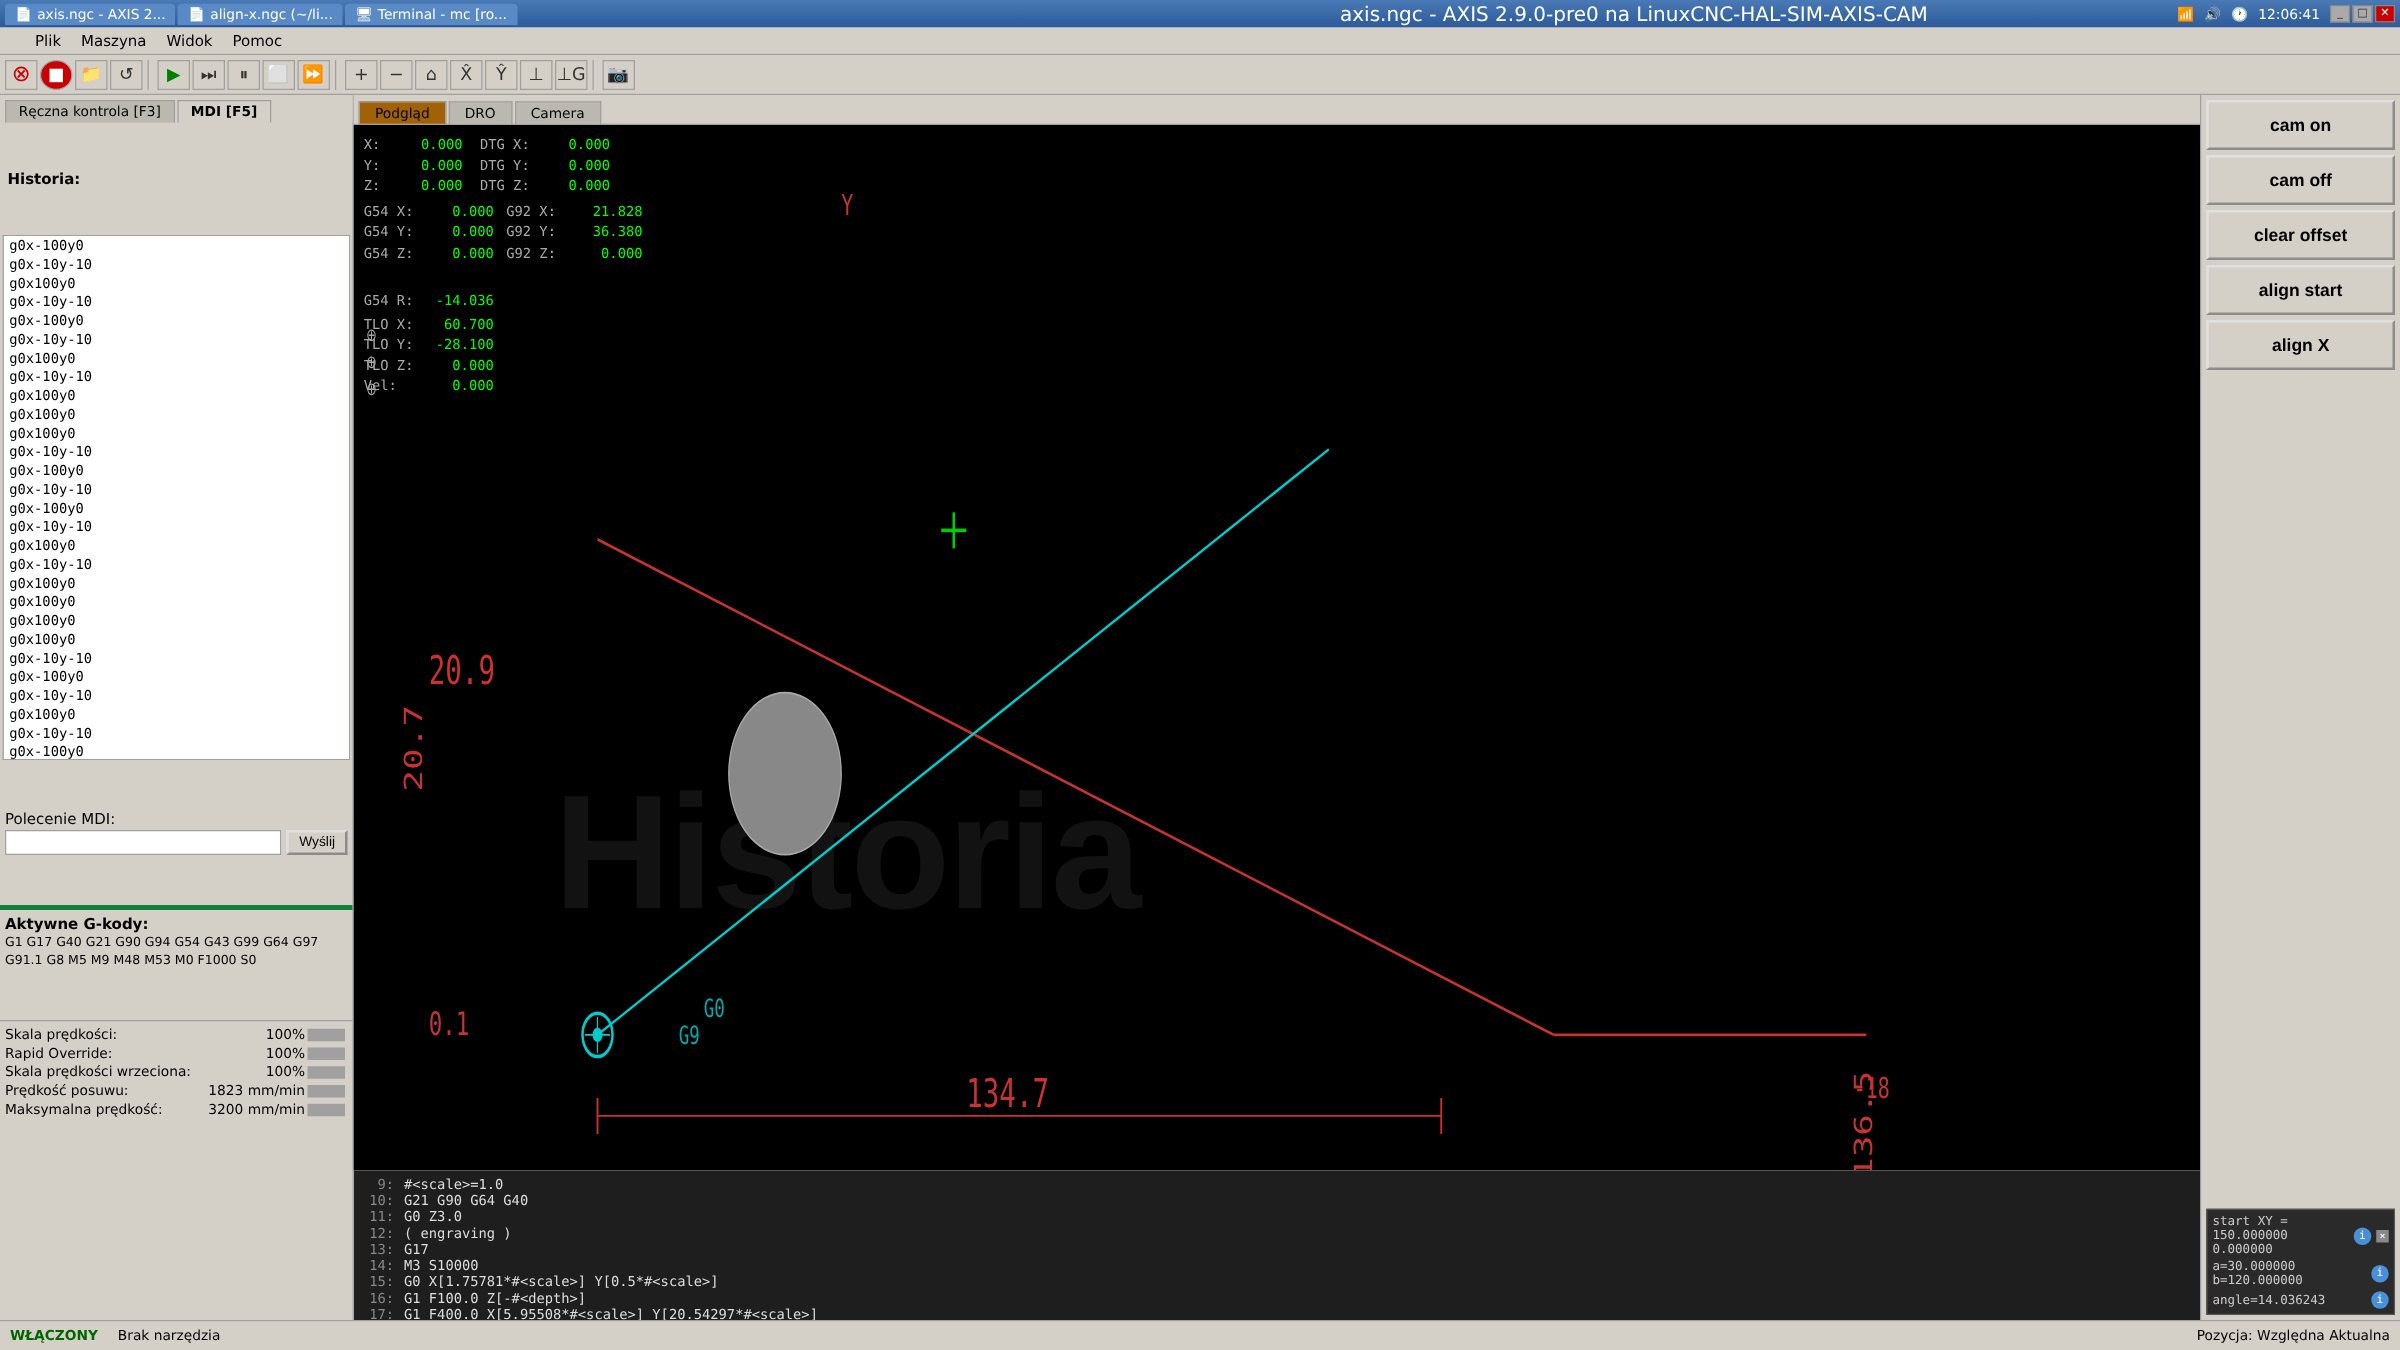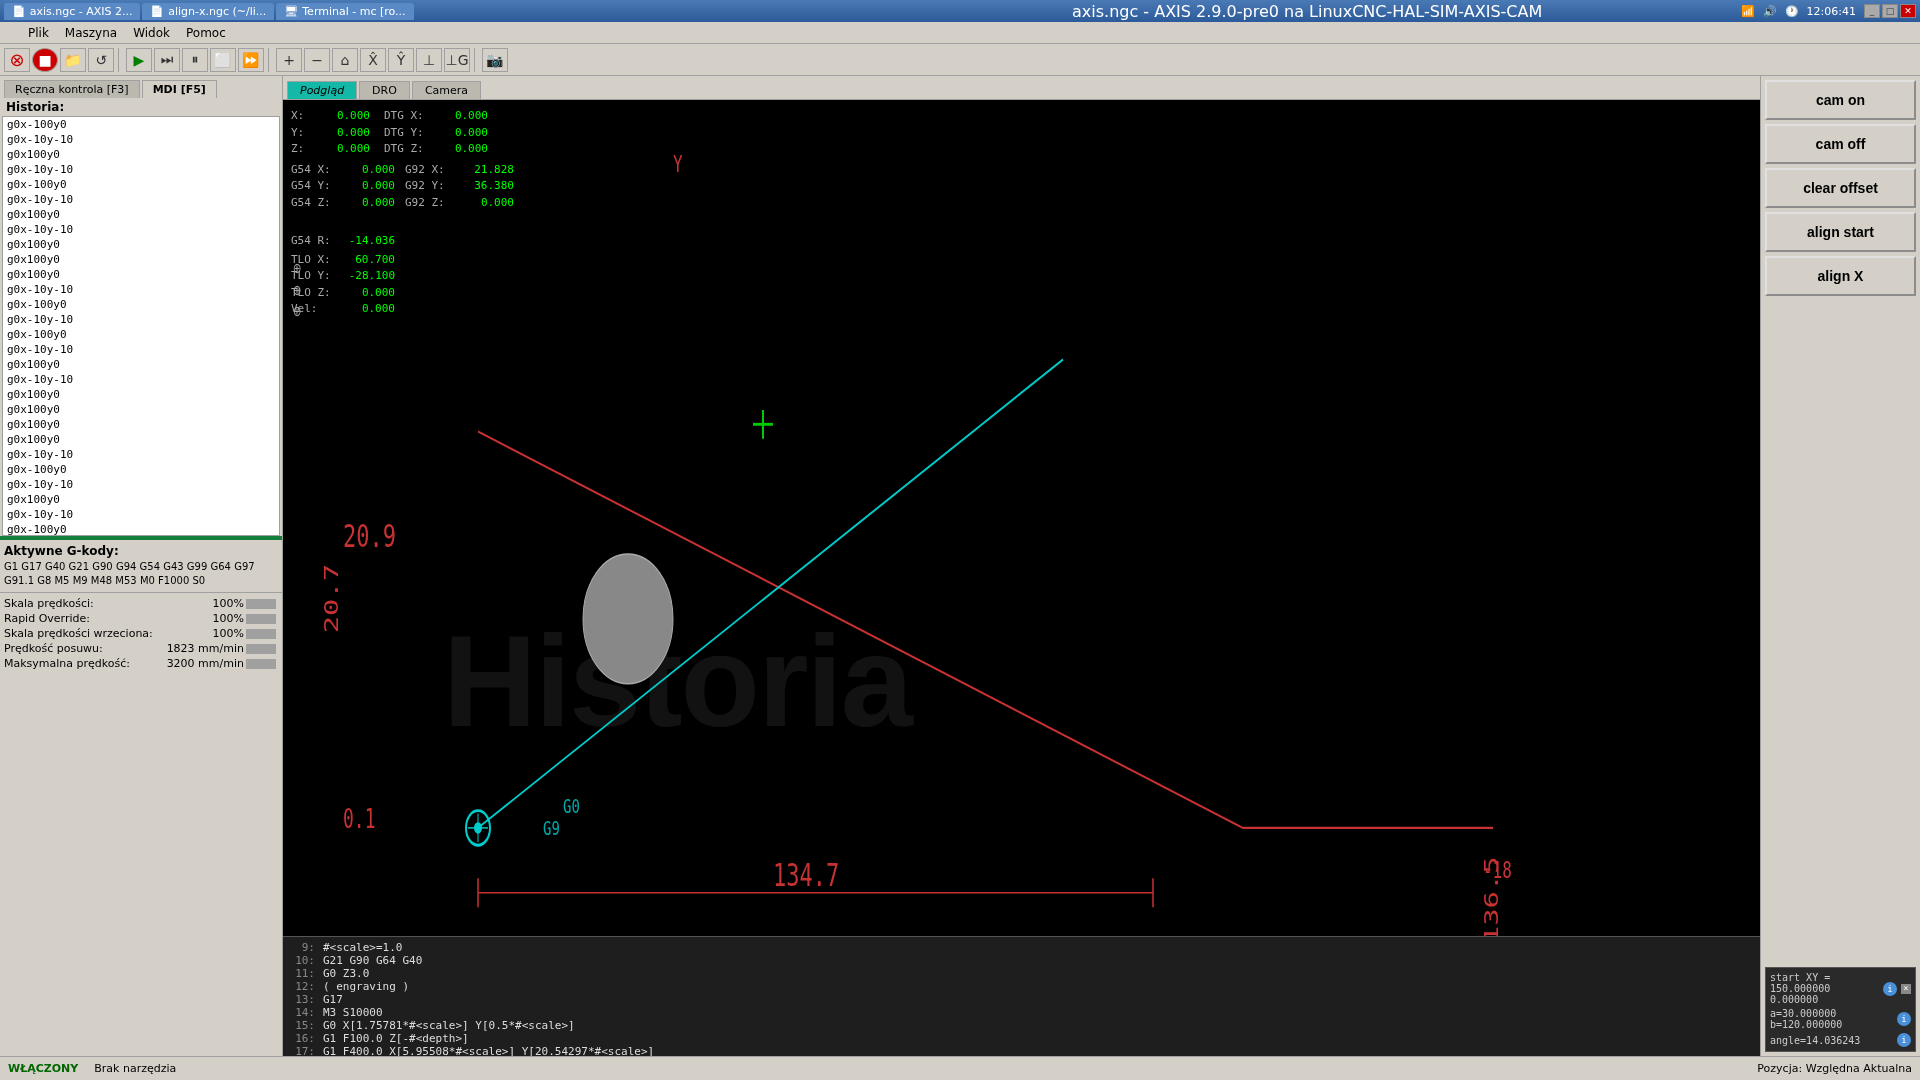--- a/index.html
+++ b/index.html
@@ -148,22 +148,21 @@
     .view-tab {
       padding: 2px 12px;
       background: #bbb8b0;
       border: 1px solid #a0a0a0;
       border-bottom: none;
       cursor: pointer;
       font-size: 11px;
       margin-right: 2px;
     }
     .view-tab.active {
-      background: #14b8a6;
-      font-style: italic;
+      background: #a16207;
     }
     .right-btn {
       width: 100%;
       height: 40px;
       background: #d4d0c8;
       border: 2px outset #e0e0e0;
       cursor: pointer;
       font-size: 14px;
       font-weight: bold;
       color: #000;
@@ -207,20 +206,21 @@
       display: flex;
       flex: 1;
       overflow: hidden;
     }
     #left-content {
       width: 283px;
       display: flex;
       flex-direction: column;
       background: #d4d0c8;
       border-right: 1px solid #a0a0a0;
+      gap: 36px;
     }
     #center-content {
       flex: 1;
       display: flex;
       flex-direction: column;
     }
     #right-content {
       width: 160px;
       background: #d4d0c8;
       border-left: 1px solid #a0a0a0;
@@ -333,20 +333,27 @@
           <div>g0x100y0</div>
           <div>g0x100y0</div>
           <div>g0x-10y-10</div>
           <div>g0x-100y0</div>
           <div>g0x-10y-10</div>
           <div>g0x100y0</div>
           <div>g0x-10y-10</div>
           <div>g0x-100y0</div>
         </div>
 
+      <div style="padding:4px;">
+        <div style="font-size:12px;margin-bottom:2px;">Polecenie MDI:</div>
+        <div style="display:flex;gap:4px;">
+          <input id="mdi-input" style="flex: 1 1 0%; height: 20px; border: 1px solid rgb(160, 160, 160); font-size: 11px; padding: 1px 3px;" type="text">
+          <button style="padding:2px 8px;background:#d4d0c8;border:2px outset #e0e0e0;cursor:pointer;font-size:11px;">Wyślij</button>
+        </div>
+      </div>
 
       <div style="padding:4px;border-top:4px solid #15803d;">
         <div style="font-size:12px;font-weight:bold;margin-bottom:2px;">Aktywne G-kody:</div>
         <div style="font-size:10px;line-height:1.4;">G1 G17 G40 G21 G90 G94 G54 G43 G99 G64 G97</div>
         <div style="font-size:10px;line-height:1.4;">G91.1 G8 M5 M9 M48 M53 M0 F1000 S0</div>
       </div>
 
       <div style="padding:4px;border-top:1px solid #a0a0a0;">
         <div style="display:flex;align-items:center;margin-bottom:2px;">
           <span style="flex:1;font-size:11px;">Skala prędkości:</span>

